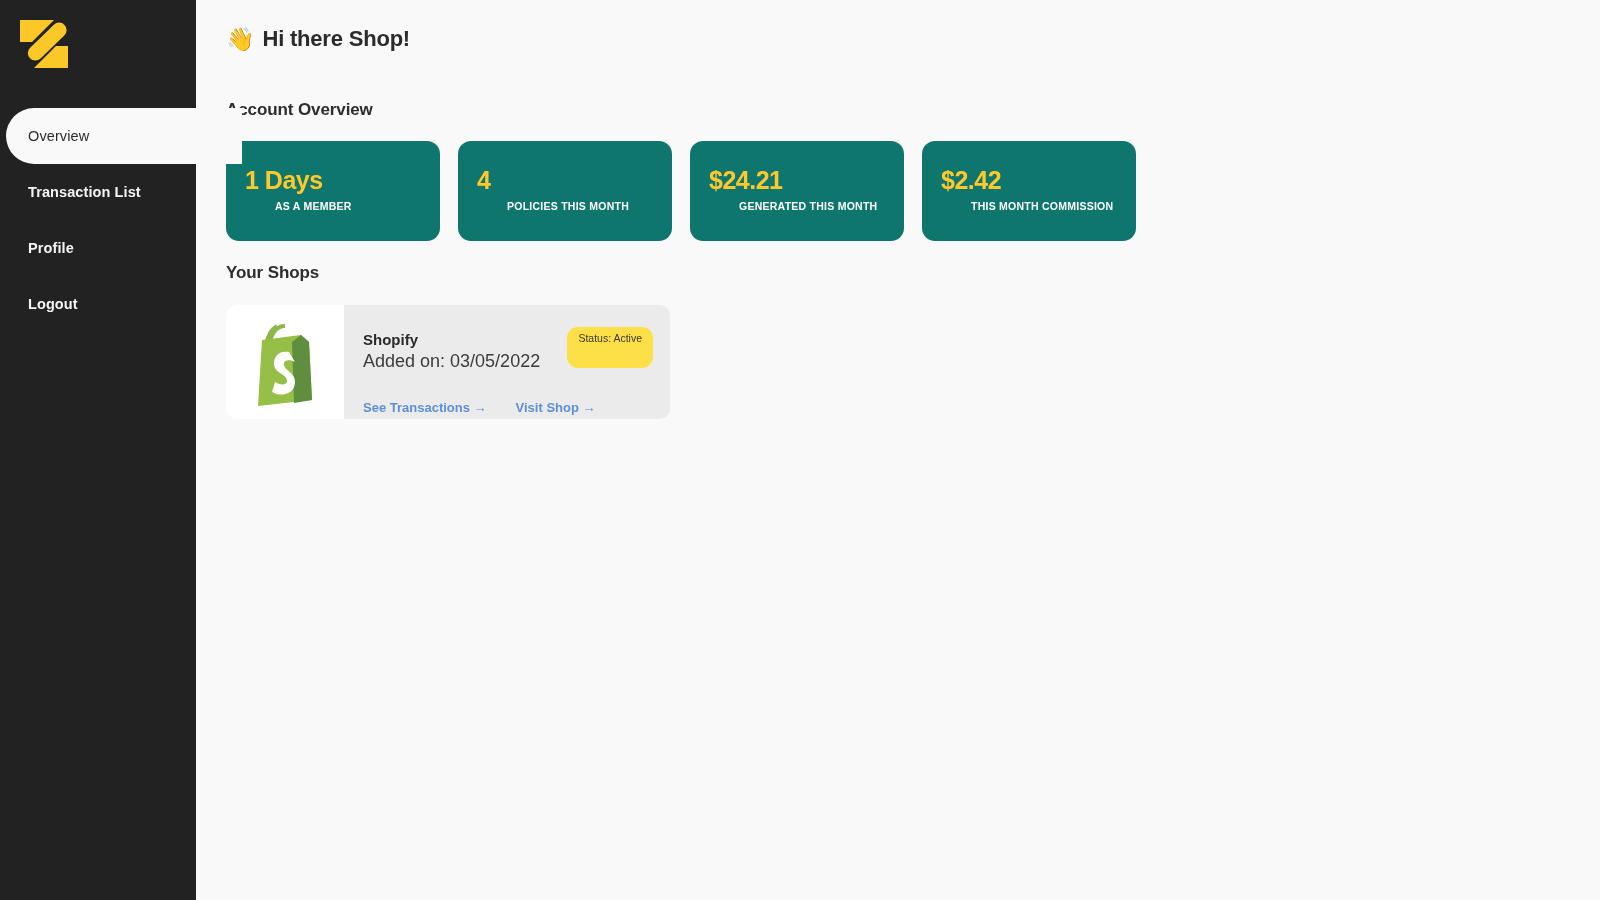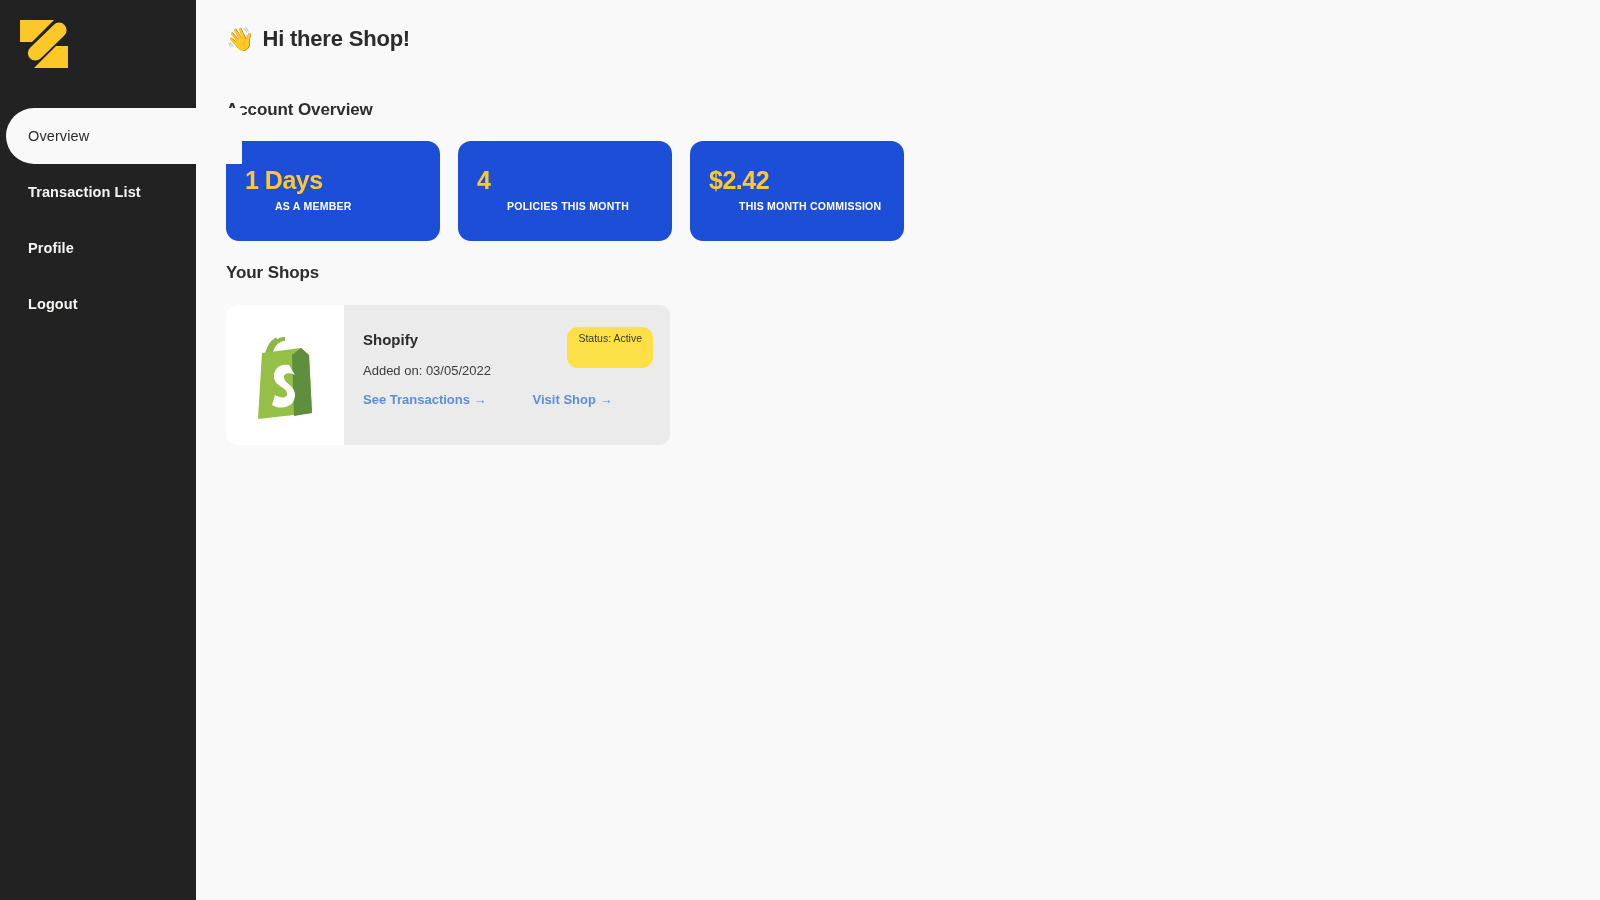--- a/index.html
+++ b/index.html
@@ -123,21 +123,21 @@
 
   
   .stats {
     display: flex;
     gap: 18px;
     margin-top: 21px;
   }
   .stat-card {
     width: 214px;
     height: 100px;
-    background: #1d4ed8;
+    background: #0f766e;
     border-radius: 13px;
     padding: 26px 0 0 19px;
   }
   .stat-value {
     color: #ffc82c;
     font-size: 25px;
     font-weight: bold;
     letter-spacing: -0.5px;
     line-height: 1.05;
   }
@@ -149,21 +149,21 @@
     margin-top: 7px;
     margin-left: 30px;
   }
 
   
   .shops { margin-top: 22px; }
 
   .shop-card {
     display: flex;
     width: 444px;
-    height: 140px;
+    height: 114px;
     border-radius: 10px;
     overflow: hidden;
     background: #ebebeb;
     justify-content: space-between;
   }
   .shop-logo-panel {
     width: 118px;
     background: #ffffff;
     display: flex;
     align-items: center;
@@ -174,28 +174,28 @@
     flex: 1;
     position: relative;
     padding: 26px 0 0 19px;
   }
   .shop-name {
     font-size: 15px;
     font-weight: bold;
     color: #2b2b2b;
   }
   .shop-added {
-    font-size: 13px;
+    font-size: 18px;
     color: #3c3c3c;
-    margin-top: 15px;
+    margin-top: 3px;
   }
   .shop-links {
     display: flex;
-    gap: 46px;
-    margin-top: 14px;
+    gap: 29px;
+    margin-top: 28px;
   }
   .shop-link {
     font-size: 13px;
     font-weight: bold;
     color: #5d8fd6;
     cursor: pointer;
     white-space: nowrap;
   }
   .status-badge {
     position: absolute;
@@ -260,20 +260,24 @@
       <div class="stat-card">
         <div class="stat-value">1 Days</div>
         <div class="stat-label">AS A MEMBER</div>
       </div>
 
       <div class="stat-card">
         <div class="stat-value">4</div>
         <div class="stat-label">POLICIES THIS MONTH</div>
       </div>
 
+      <div class="stat-card">
+        <div class="stat-value">$24.21</div>
+        <div class="stat-label">GENERATED THIS MONTH</div>
+      </div>
 
       <div class="stat-card">
         <div class="stat-value">$2.42</div>
         <div class="stat-label">THIS MONTH COMMISSION</div>
       </div>
 
     </div>
 
     <div class="shops">
 

